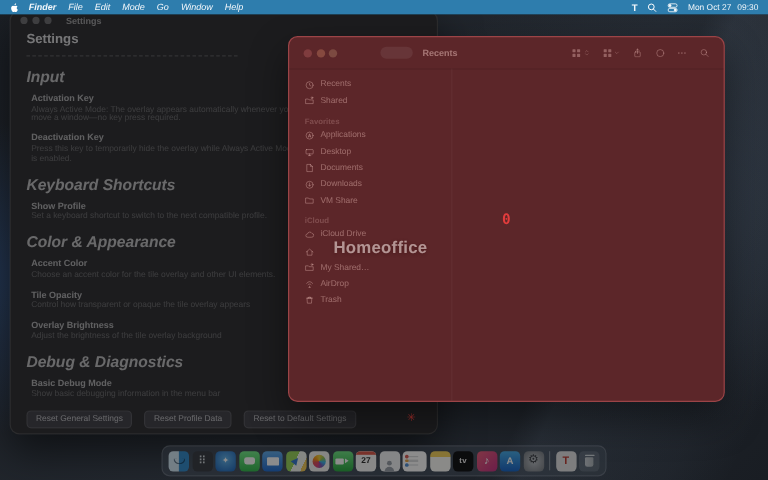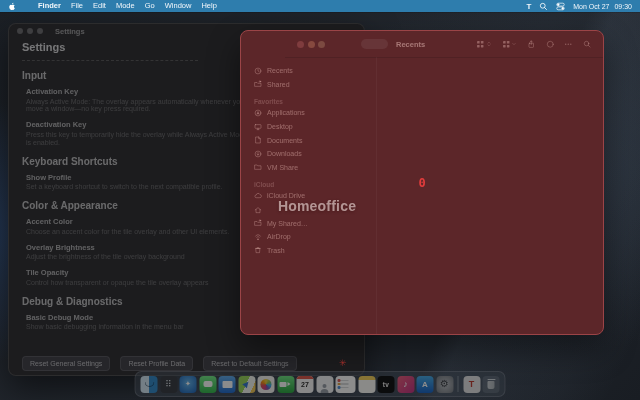--- a/index.html
+++ b/index.html
@@ -8,52 +8,52 @@
     background:
       radial-gradient(420px 300px at 86% 42%, rgba(80,100,125,.22), transparent 62%),
       linear-gradient(115deg, transparent 72%, rgba(120,140,165,.10) 75%, rgba(120,140,165,.05) 90%, transparent 96%),
       radial-gradient(240px 220px at -4% 58%, rgba(45,95,170,.35), transparent 60%),
       linear-gradient(135deg,#1b1f25 0%,#23282f 55%,#191d23 100%);
   }
   
   .menubar{position:absolute;top:0;left:0;right:0;height:12px;z-index:10;
     background:var(--menu-blue,#2e7dad);display:flex;align-items:center;
     padding:0 8px;color:#f2f7fb;font-size:7.5px;box-shadow:0 .5px 0 rgba(0,0,0,.25);}
-  .mb-left{display:flex;align-items:center;gap:22px;}
+  .mb-left{display:flex;align-items:center;gap:8px;font-style:italic;}
   .mb-apple{display:flex;align-items:center;}
   .mb-apple svg{width:8px;height:9px;fill:#fff;}
   .mi{line-height:12px;white-space:nowrap;}
   .mi.app{font-weight:bold;}
   .mb-right{margin-left:auto;display:flex;align-items:center;gap:8px;}
   .mb-right svg{width:9px;height:9px;stroke:#fff;}
   .mb-appglyph{font-weight:bold;font-size:8px;}
   .mb-clock{display:flex;gap:5px;font-size:7px;white-space:nowrap;}
   
-  .settings-win{position:absolute;left:8px;top:23px;width:355px;height:351px;z-index:1;
+  .settings-win{position:absolute;left:8px;top:9px;width:355px;height:351px;z-index:1;
     background:var(--window-dark,#1c1c1e);border-radius:8px;
     border:.5px solid rgba(255,255,255,.07);box-shadow:0 14px 34px rgba(0,0,0,.55);overflow:hidden;}
   .sw-titlebar{height:14px;display:flex;align-items:center;gap:4px;padding:0 8px;}
   .tl{width:6px;height:6px;border-radius:50%;background:#3e3e40;}
   .sw-title{font-size:7.5px;font-weight:bold;color:rgba(255,255,255,.26);margin-left:8px;}
   .sw-content{padding:0 13px;}
   .sw-heading{font-size:11px;font-weight:bold;color:rgba(255,255,255,.40);margin:3px 0 7px;}
   .sw-fadeline{width:176px;border-top:1px dashed rgba(255,255,255,.10);margin-bottom:9px;}
-  .sw-section-title{font-size:10px;font-weight:bold;color:rgba(255,255,255,.34);margin:9px 0 6px;}
+  .sw-section-title{font-size:13px;font-weight:bold;color:rgba(255,255,255,.34);margin:9px 0 6px;font-style:italic;}
   .sw-row{margin:0 0 7px 4px;}
   .sw-row-label{font-size:7.5px;font-weight:bold;color:rgba(255,255,255,.30);margin-bottom:1.5px;}
   .sw-row-desc{font-size:7px;line-height:1.14;color:rgba(255,255,255,.14);max-width:225px;}
   .sw-footer{position:absolute;left:13px;bottom:4px;display:flex;gap:10px;}
   .sw-btn{background:#26262a;border:.5px solid rgba(255,255,255,.06);border-radius:4px;
     padding:3px 7px;font-size:7px;color:rgba(255,255,255,.30);white-space:nowrap;}
   .sw-logo{position:absolute;left:330px;bottom:7px;color:#a6302c;font-size:9px;
     font-family:"DejaVu Sans",sans-serif;}
   
   .tile{position:absolute;left:240px;top:30px;width:364px;height:305px;z-index:5;
     background:var(--tile-red,#5c2629);border:1px solid var(--tile-border,#9b4447);
-    border-radius:8px;box-shadow:0 14px 32px rgba(0,0,0,.45);box-sizing:border-box;padding-left:44px;}
+    border-radius:8px;box-shadow:0 14px 32px rgba(0,0,0,.45);box-sizing:border-box;}
   .f-titlebar{height:26px;display:flex;align-items:center;padding:0 12px;
     border-bottom:.5px solid rgba(0,0,0,.12);}
   .f-lights{display:flex;gap:3.5px;}
   .f-tl{width:7px;height:7px;border-radius:50%;}
   .f-tl.c1{background:#7f3c3e;} .f-tl.c2{background:#86493f;} .f-tl.c3{background:#7c4a41;}
   .f-proxy{width:27px;height:10px;border-radius:5px;background:rgba(255,255,255,.07);margin-left:36px;}
   .f-title{font-size:7.5px;font-weight:bold;color:rgba(255,215,208,.45);margin-left:8px;}
   .f-tools{margin-left:auto;display:flex;align-items:center;gap:10px;color:rgba(255,208,202,.35);}
   .f-tools .tool{display:flex;align-items:center;gap:1px;}
   .f-tools svg{width:8.5px;height:8.5px;}
@@ -179,26 +179,26 @@
           <div class="sw-row">
             <div class="sw-row-label">Show Profile</div>
                  <div class="sw-row-desc">Set a keyboard shortcut to switch to the next compatible profile.</div>
           </div>
           <div class="sw-section-title">Color &amp; Appearance</div>
           <div class="sw-row">
             <div class="sw-row-label">Accent Color</div>
                  <div class="sw-row-desc">Choose an accent color for the tile overlay and other UI elements.</div>
           </div>
           <div class="sw-row">
+            <div class="sw-row-label">Tile Opacity</div>
+                 <div class="sw-row-desc">Control how transparent or opaque the tile overlay appears</div>
+          </div>
+          <div class="sw-row">
             <div class="sw-row-label">Overlay Brightness</div>
                  <div class="sw-row-desc">Adjust the brightness of the tile overlay background</div>
-          </div>
-          <div class="sw-row">
-            <div class="sw-row-label">Tile Opacity</div>
-                 <div class="sw-row-desc">Control how transparent or opaque the tile overlay appears</div>
           </div>
           <div class="sw-section-title">Debug &amp; Diagnostics</div>
           <div class="sw-row">
             <div class="sw-row-label">Basic Debug Mode</div>
                  <div class="sw-row-desc">Show basic debugging information in the menu bar</div>
           </div>
         </div>
     </div>
     <div class="sw-footer" id="sw-footer">
         <div class="sw-btn">Reset General Settings</div>

